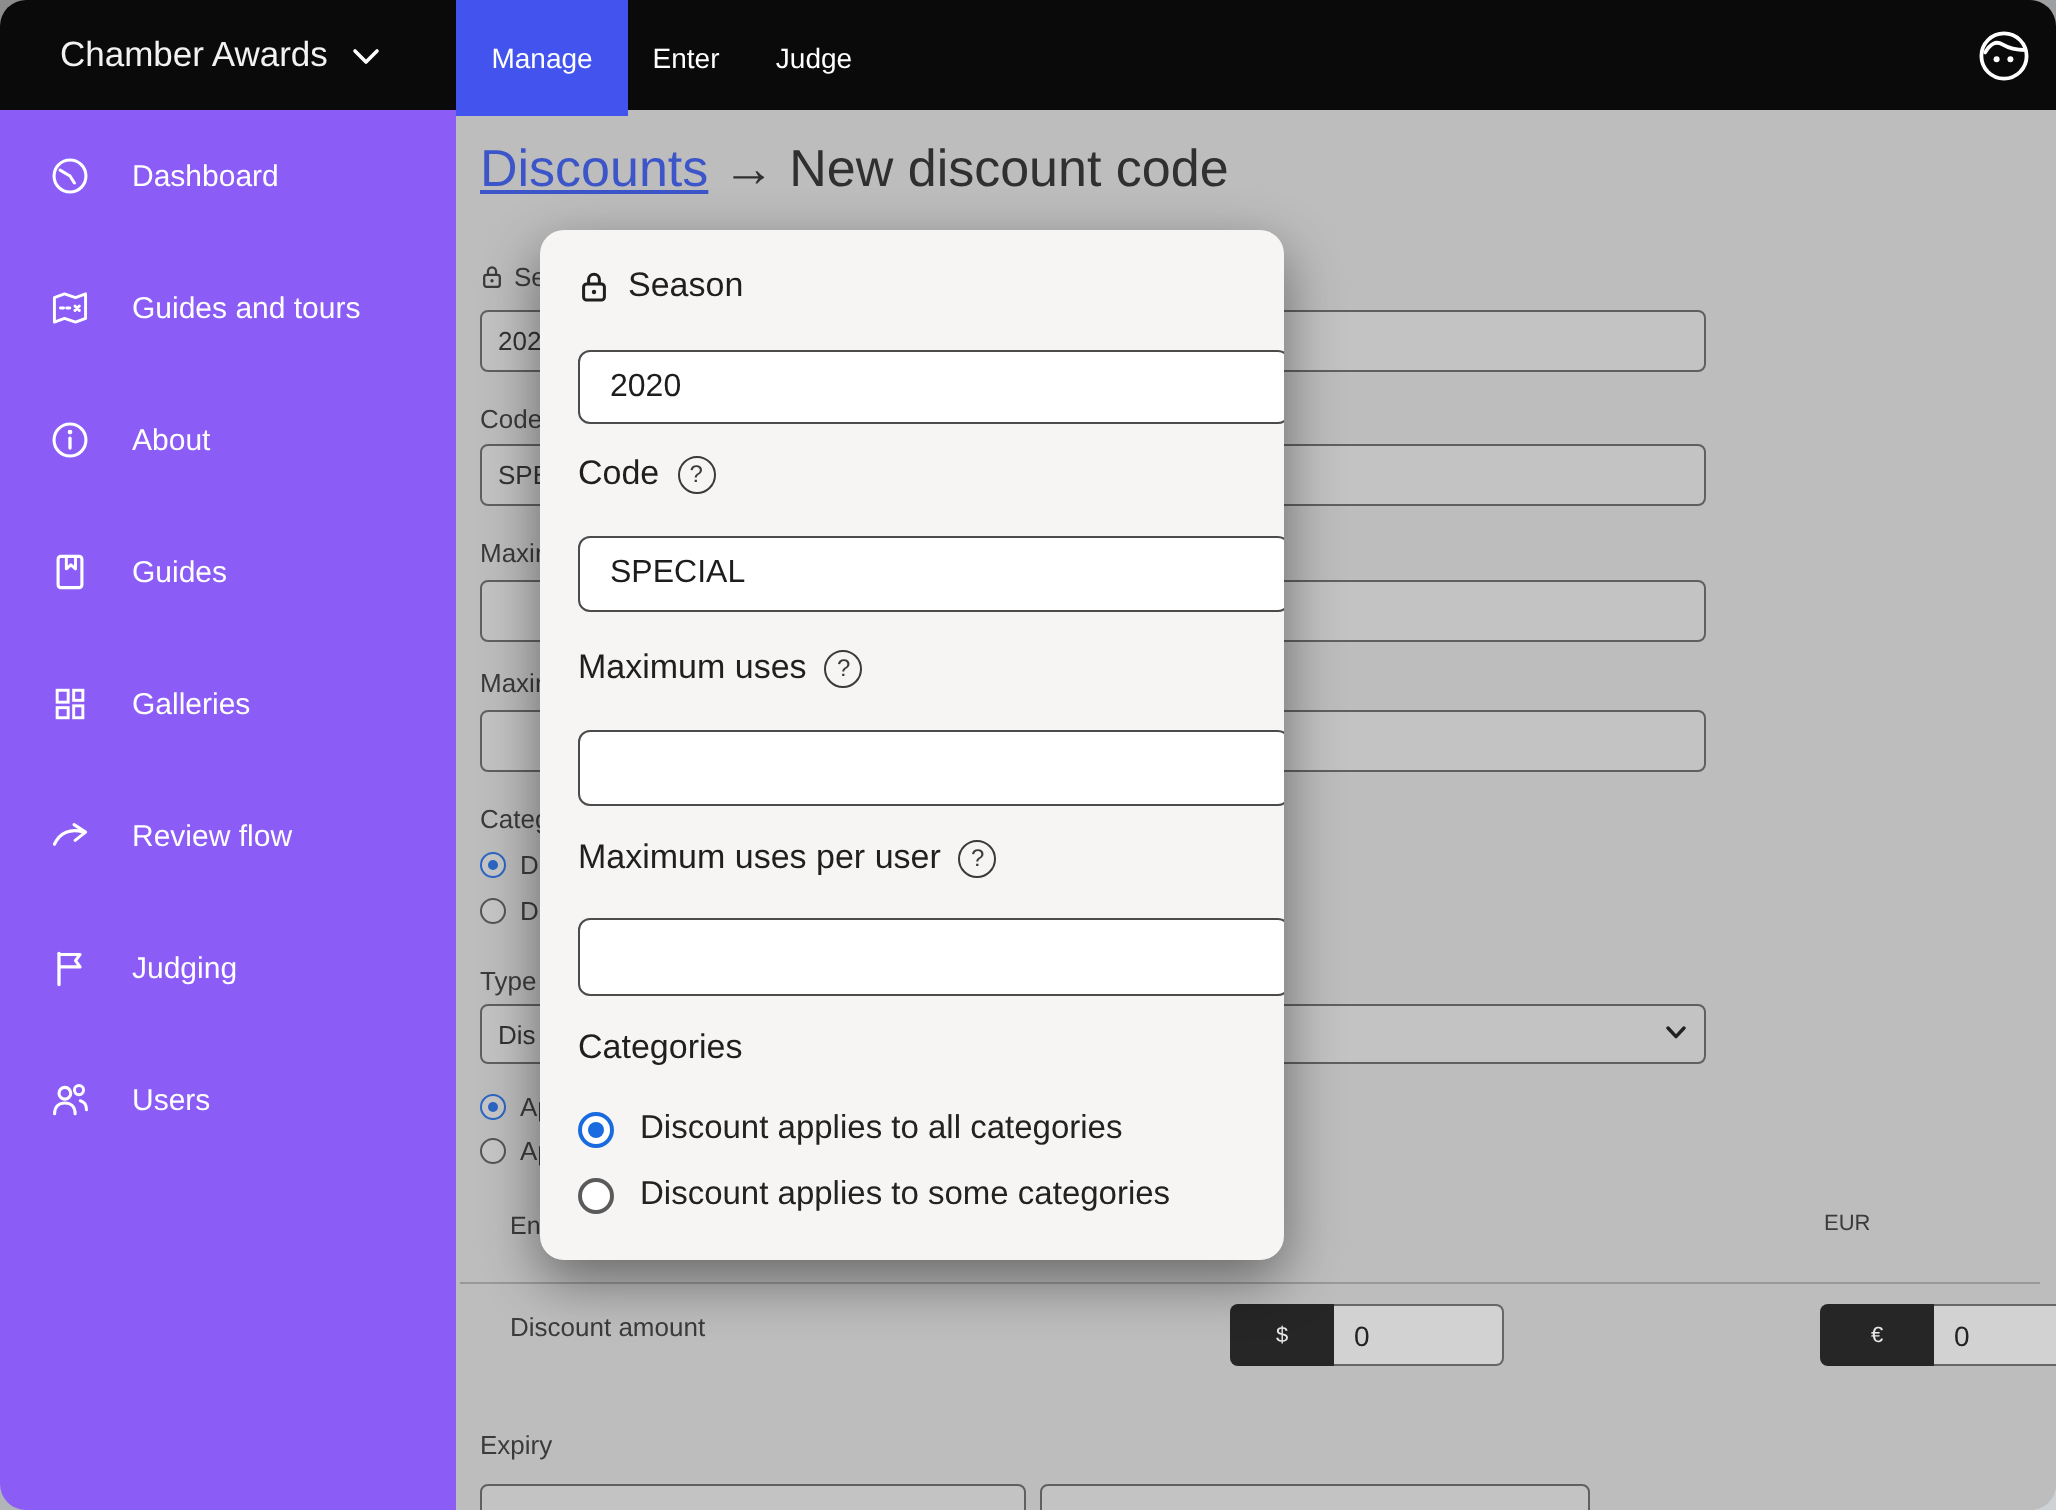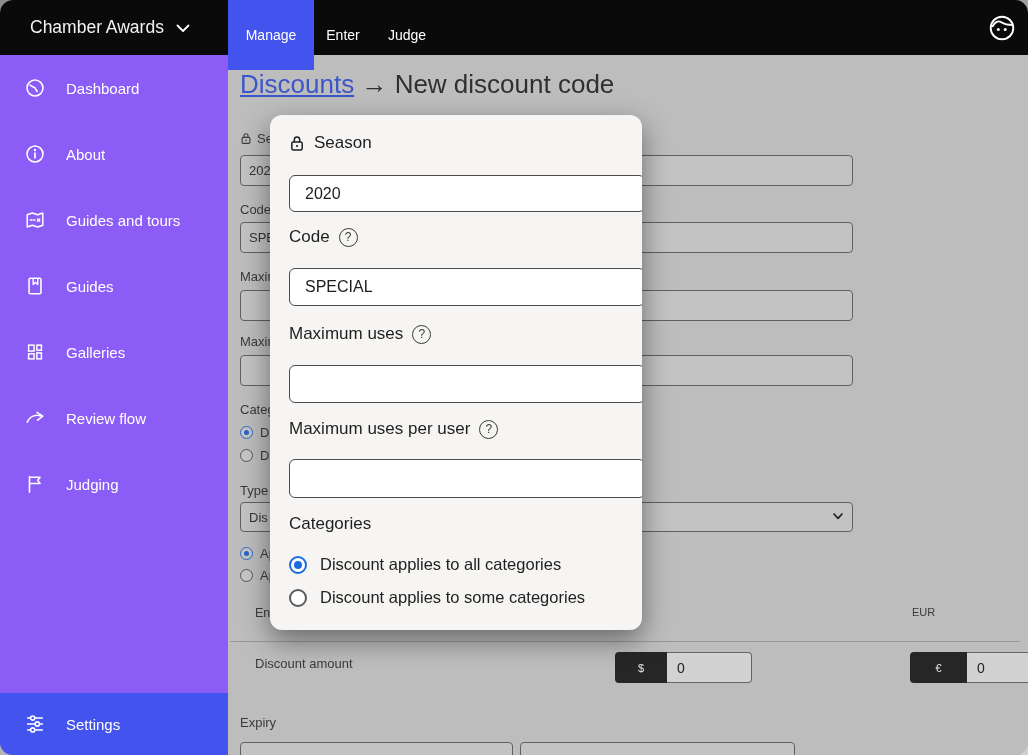--- a/index.html
+++ b/index.html
@@ -9,21 +9,21 @@
     background:linear-gradient(160deg,#8d8d8d 0%,#a7abae 55%,#cdd2d6 100%);
   }
   .window {
     position:absolute; inset:0; border-radius:13px; overflow:hidden;
     background:#bdbdbd;
   }
   
   .topbar { position:absolute; left:0; top:0; right:0; height:55px; background:#0a0a0a; z-index:30; }
   .brand { position:absolute; left:30px; top:0; height:55px; display:flex; align-items:center; gap:12px;
            color:#f2f2f2; font-size:17.5px; cursor:default; }
-  .tab { position:absolute; top:0; height:70px; display:flex; align-items:center; justify-content:center;
+  .tab { position:absolute; top:0; height:58px; display:flex; align-items:center; justify-content:center;
          color:#fff; font-size:14px; }
   .tab-manage { left:228px; width:86px; background:#4353ee; }
   .tab-enter { left:316px; width:54px; }
   .tab-judge { left:380px; width:54px; }
   .avatar-btn { position:absolute; right:12px; top:14px; width:28px; height:28px; }
   
   .sidebar { position:absolute; left:0; top:55px; bottom:0; width:228px; background:#8b5cf6; z-index:20; }
   .side-item { height:66px; display:flex; align-items:center; gap:20px; padding-left:24px;
                color:#fff; font-size:15px; font-weight:500; cursor:pointer; }
   .side-settings { position:absolute; left:0; right:0; bottom:0; height:62px; background:#4353ee;
@@ -107,33 +107,33 @@
   <div class="sidebar">
     <div class="side-item">
       <svg class="sicon" viewBox="0 0 24 24">
           <circle cx="12" cy="12" r="8.7" fill="none" stroke="#fff" stroke-width="1.7"></circle>
           <path d="M12 12 L6.6 8.8 M12 12 L14.4 15.8" fill="none" stroke="#fff" stroke-width="1.7" stroke-linecap="round"></path>
         </svg>
       <span>Dashboard</span>
     </div>
     <div class="side-item">
       <svg class="sicon" viewBox="0 0 24 24">
+          <path d="M3.5 6.3 L9 4.3 L15 6.3 L20.5 4.3 V17.7 L15 19.7 L9 17.7 L3.5 19.7 Z" fill="none" stroke="#fff" stroke-width="1.6" stroke-linejoin="round"></path>
+          <path d="M6.8 12 h1.7 M10.2 12 h1.7" stroke="#fff" stroke-width="1.6" stroke-linecap="round"></path>
+          <path d="M14.7 10.9 l2.4 2.4 M17.1 10.9 l-2.4 2.4" stroke="#fff" stroke-width="1.6" stroke-linecap="round"></path>
+        </svg>
+      <span>Guides and tours</span>
+    </div>
+    <div class="side-item">
+      <svg class="sicon" viewBox="0 0 24 24">
           <circle cx="12" cy="12" r="8.7" fill="none" stroke="#fff" stroke-width="1.7"></circle>
           <path d="M12 11 V16.4" stroke="#fff" stroke-width="1.8" stroke-linecap="round"></path>
           <circle cx="12" cy="7.7" r="1.3" fill="#fff"></circle>
         </svg>
       <span>About</span>
-    </div>
-    <div class="side-item">
-      <svg class="sicon" viewBox="0 0 24 24">
-          <path d="M3.5 6.3 L9 4.3 L15 6.3 L20.5 4.3 V17.7 L15 19.7 L9 17.7 L3.5 19.7 Z" fill="none" stroke="#fff" stroke-width="1.6" stroke-linejoin="round"></path>
-          <path d="M6.8 12 h1.7 M10.2 12 h1.7" stroke="#fff" stroke-width="1.6" stroke-linecap="round"></path>
-          <path d="M14.7 10.9 l2.4 2.4 M17.1 10.9 l-2.4 2.4" stroke="#fff" stroke-width="1.6" stroke-linecap="round"></path>
-        </svg>
-      <span>Guides and tours</span>
     </div>
     <div class="side-item">
       <svg class="sicon" viewBox="0 0 24 24">
           <rect x="5.5" y="3.5" width="13" height="17" rx="1.5" fill="none" stroke="#fff" stroke-width="1.7"></rect>
           <path d="M10 3.8 V10.3 L12.5 8.1 L15 10.3 V3.8" fill="none" stroke="#fff" stroke-width="1.6" stroke-linejoin="round"></path>
         </svg>
       <span>Guides</span>
     </div>
     <div class="side-item">
       <svg class="sicon" viewBox="0 0 24 24">
@@ -151,28 +151,28 @@
         </svg>
       <span>Review flow</span>
     </div>
     <div class="side-item">
       <svg class="sicon" viewBox="0 0 24 24">
           <path d="M6 21 V4" stroke="#fff" stroke-width="1.8" stroke-linecap="round"></path>
           <path d="M6 4.6 H17.5 L15 8 L17.5 11.4 H6" fill="none" stroke="#fff" stroke-width="1.7" stroke-linejoin="round"></path>
         </svg>
       <span>Judging</span>
     </div>
-    <div class="side-settings">
-      <svg class="sicon" viewBox="0 0 24 24">
-          <path d="M4 5.5 H20 M4 12 H20 M4 18.5 H20" stroke="#fff" stroke-width="1.8" stroke-linecap="round"></path>
-          <circle cx="9.5" cy="5.5" r="2.3" fill="#4353ee" stroke="#fff" stroke-width="1.7"></circle>
-          <circle cx="14.5" cy="12" r="2.3" fill="#4353ee" stroke="#fff" stroke-width="1.7"></circle>
-          <circle cx="9.5" cy="18.5" r="2.3" fill="#4353ee" stroke="#fff" stroke-width="1.7"></circle>
-        </svg>
-      <span>Settings</span>
+    <div class="side-item">
+      <svg class="sicon" viewBox="0 0 24 24">
+          <circle cx="9.2" cy="8.3" r="3.2" fill="none" stroke="#fff" stroke-width="1.7"></circle>
+          <path d="M3.6 19.5 C3.6 15.6 6.1 13.6 9.2 13.6 C12.3 13.6 14.8 15.6 14.8 19.5" fill="none" stroke="#fff" stroke-width="1.7" stroke-linecap="round"></path>
+          <circle cx="16.9" cy="6.6" r="2.5" fill="none" stroke="#fff" stroke-width="1.6"></circle>
+          <path d="M17.6 12.4 C19.9 13 21 15 21 17.4" fill="none" stroke="#fff" stroke-width="1.6" stroke-linecap="round"></path>
+        </svg>
+      <span>Users</span>
     </div>
   </div>
 
   <div class="main">
 
     <div class="heading">
       <span class="crumb">Discounts</span>
       <span class="rest"><span>→</span>
       <span>New discount code</span></span>
     </div>

